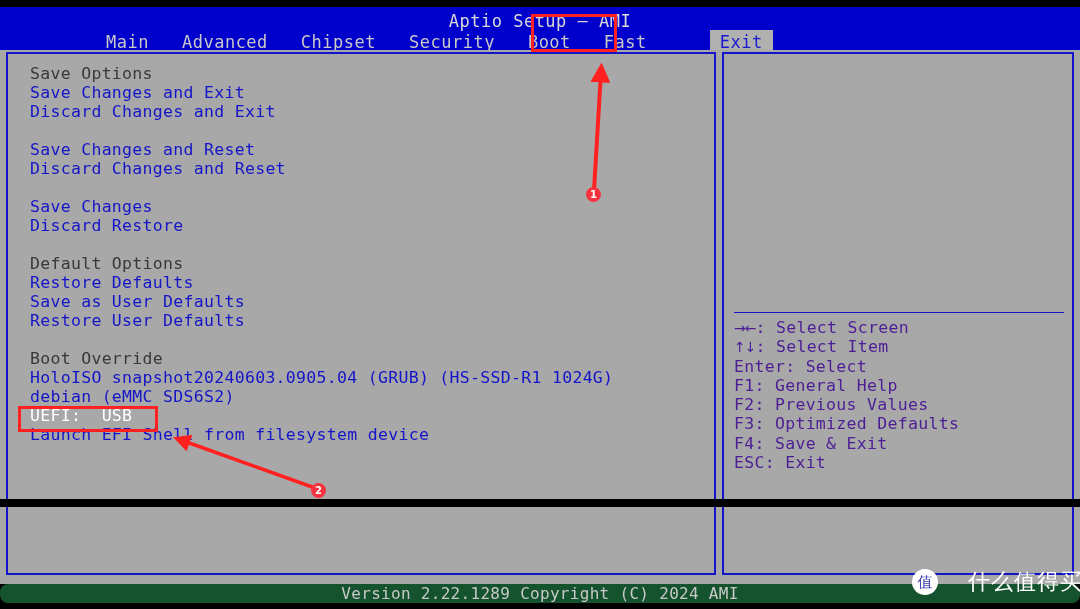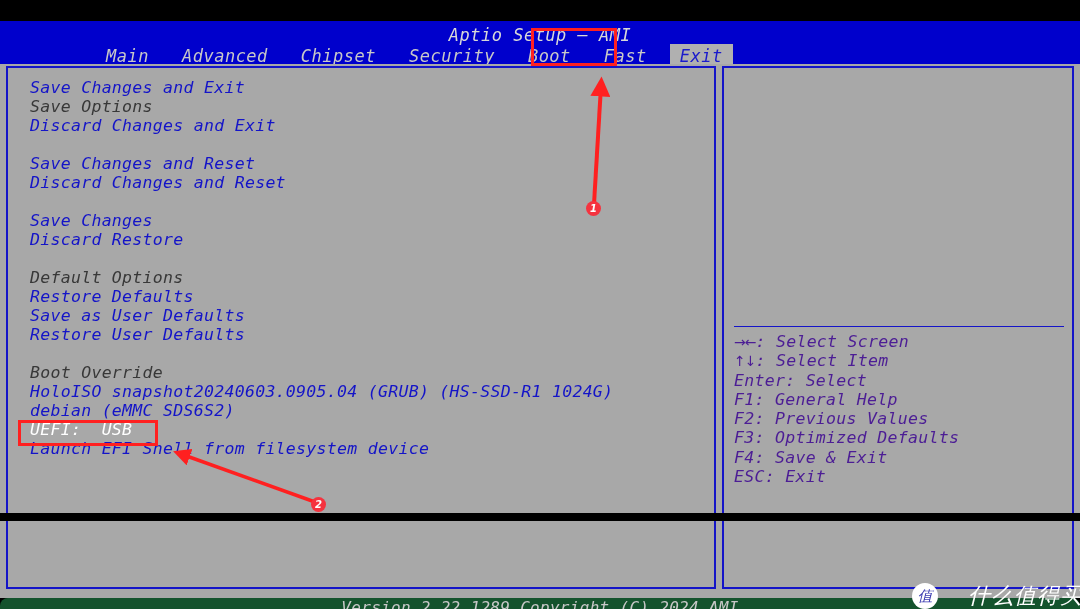--- a/index.html
+++ b/index.html
@@ -11,25 +11,24 @@
     width: 1080px;
     height: 609px;
     position: relative;
     overflow: hidden;
     font-family: "DejaVu Sans Mono", "Liberation Mono", monospace;
   }
 
   
   #screen {
     position: absolute;
-    left: 0; top: 16px;
+    left: 0; top: 2px;
     width: 1080px;
     height: 505px;
     background: #0000cc;
-    font-style: italic;
   }
 
   
   .letterbox-top {
     position: absolute;
     left: 0; top: 0;
     width: 1080px; height: 5px;
     background: #000000;
   }
   .letterbox-bottom {
@@ -71,20 +70,21 @@
     color: #c8c8c8;
     font-size: 17px;
     padding: 2px 10px;
     margin-right: 13px;
     white-space: pre;
     letter-spacing: 0.5px;
   }
   .menu-tab.active {
     background: #b0b0b0;
     color: #1a1acc;
+    margin-left: 40px;
   }
 
   
   .body-gray {
     position: absolute;
     left: 0; top: 48px;
     width: 1080px;
     height: 527px;
     background: #a8a8a8;
   }
@@ -262,22 +262,22 @@
         <div class="menu-tab">Boot</div>
         <div class="menu-tab">Fast</div>
         <div class="menu-tab active">Exit</div>
       </div>
   </div>
 
   <div class="body-gray"></div>
 
   <div class="panel" id="left-panel">
     <div class="opt-list" id="opt-list">
+        <div class="opt-row header">Save Options</div>
         <div class="opt-row">Save Changes and Exit</div>
-        <div class="opt-row header">Save Options</div>
         <div class="opt-row">Discard Changes and Exit</div>
         <div class="opt-row spacer"></div>
         <div class="opt-row">Save Changes and Reset</div>
         <div class="opt-row">Discard Changes and Reset</div>
         <div class="opt-row spacer"></div>
         <div class="opt-row">Save Changes</div>
         <div class="opt-row">Discard Restore</div>
         <div class="opt-row spacer"></div>
         <div class="opt-row header">Default Options</div>
         <div class="opt-row">Restore Defaults</div>

